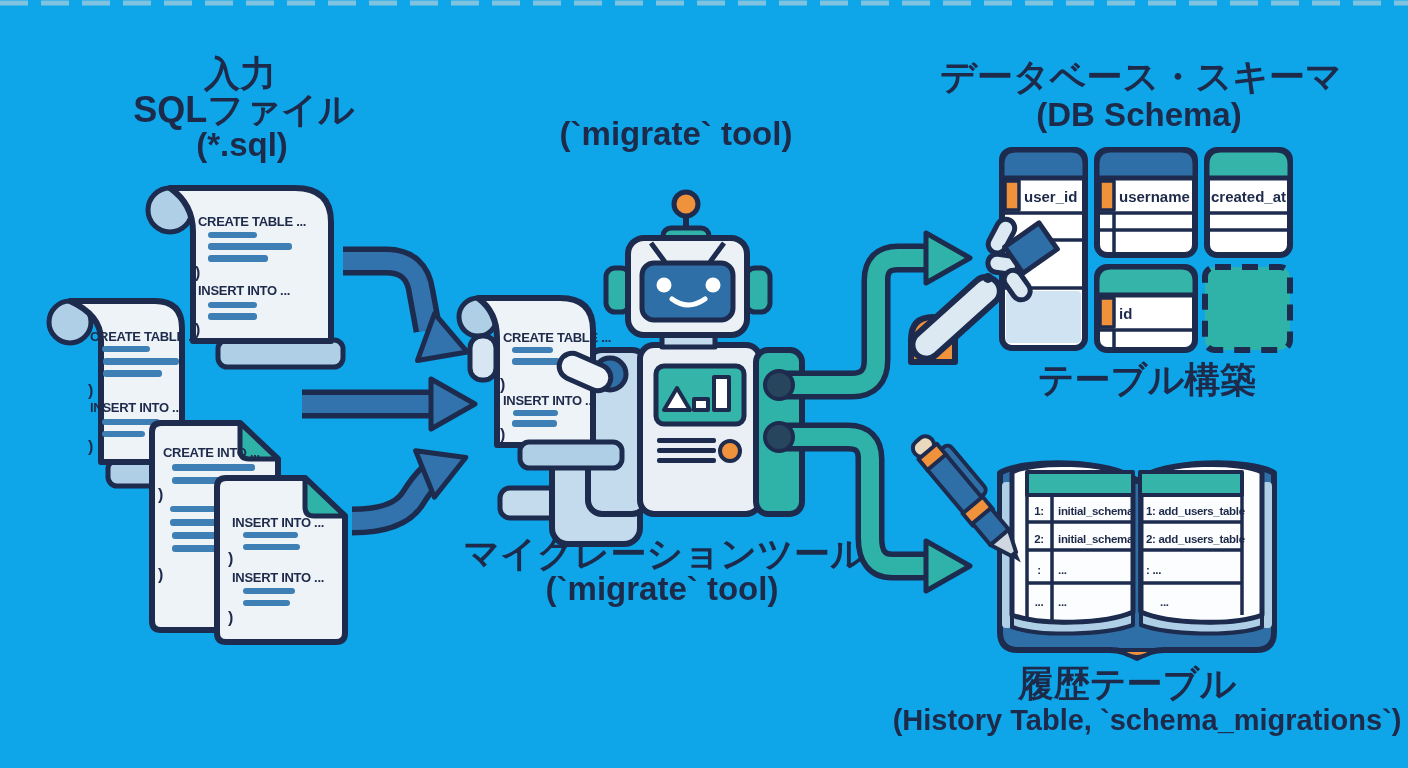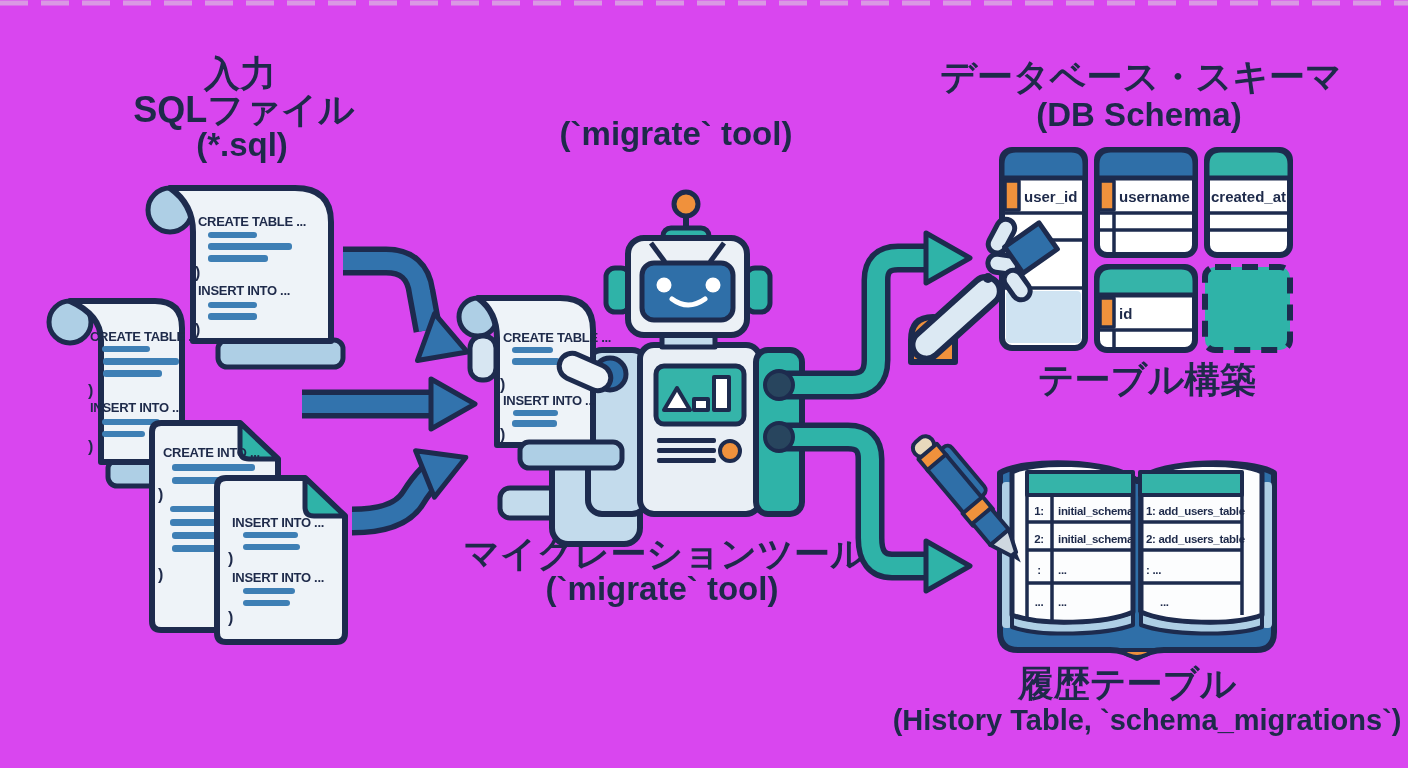--- a/index.html
+++ b/index.html
@@ -1,16 +1,16 @@
 <!DOCTYPE html>
 <html><head>
 <meta charset="utf-8">
 <style>
   html,body{margin:0;padding:0;background:#ffffff;}
-  .stage{position:relative;width:1408px;height:768px;background:#d946ef;overflow:hidden;}
+  .stage{position:relative;width:1408px;height:768px;background:#0ea5e9;overflow:hidden;}
   text{font-family:"Liberation Sans","DejaVu Sans",sans-serif;font-weight:bold;fill:#1e2a4a;}
   .jp{font-size:36px;}
   .en33{font-size:33px;}
   .en29{font-size:29px;}
   .doc{font-size:13px;letter-spacing:-0.3px;}
   .paren{font-size:16px;}
   .cell{font-size:15px;}
   .book{font-size:11.5px;letter-spacing:-0.3px;}
   .nv{stroke:#1d2b4e;stroke-linejoin:round;}
   .pipe-o{fill:none;stroke:#1d2b4e;stroke-width:29;}

